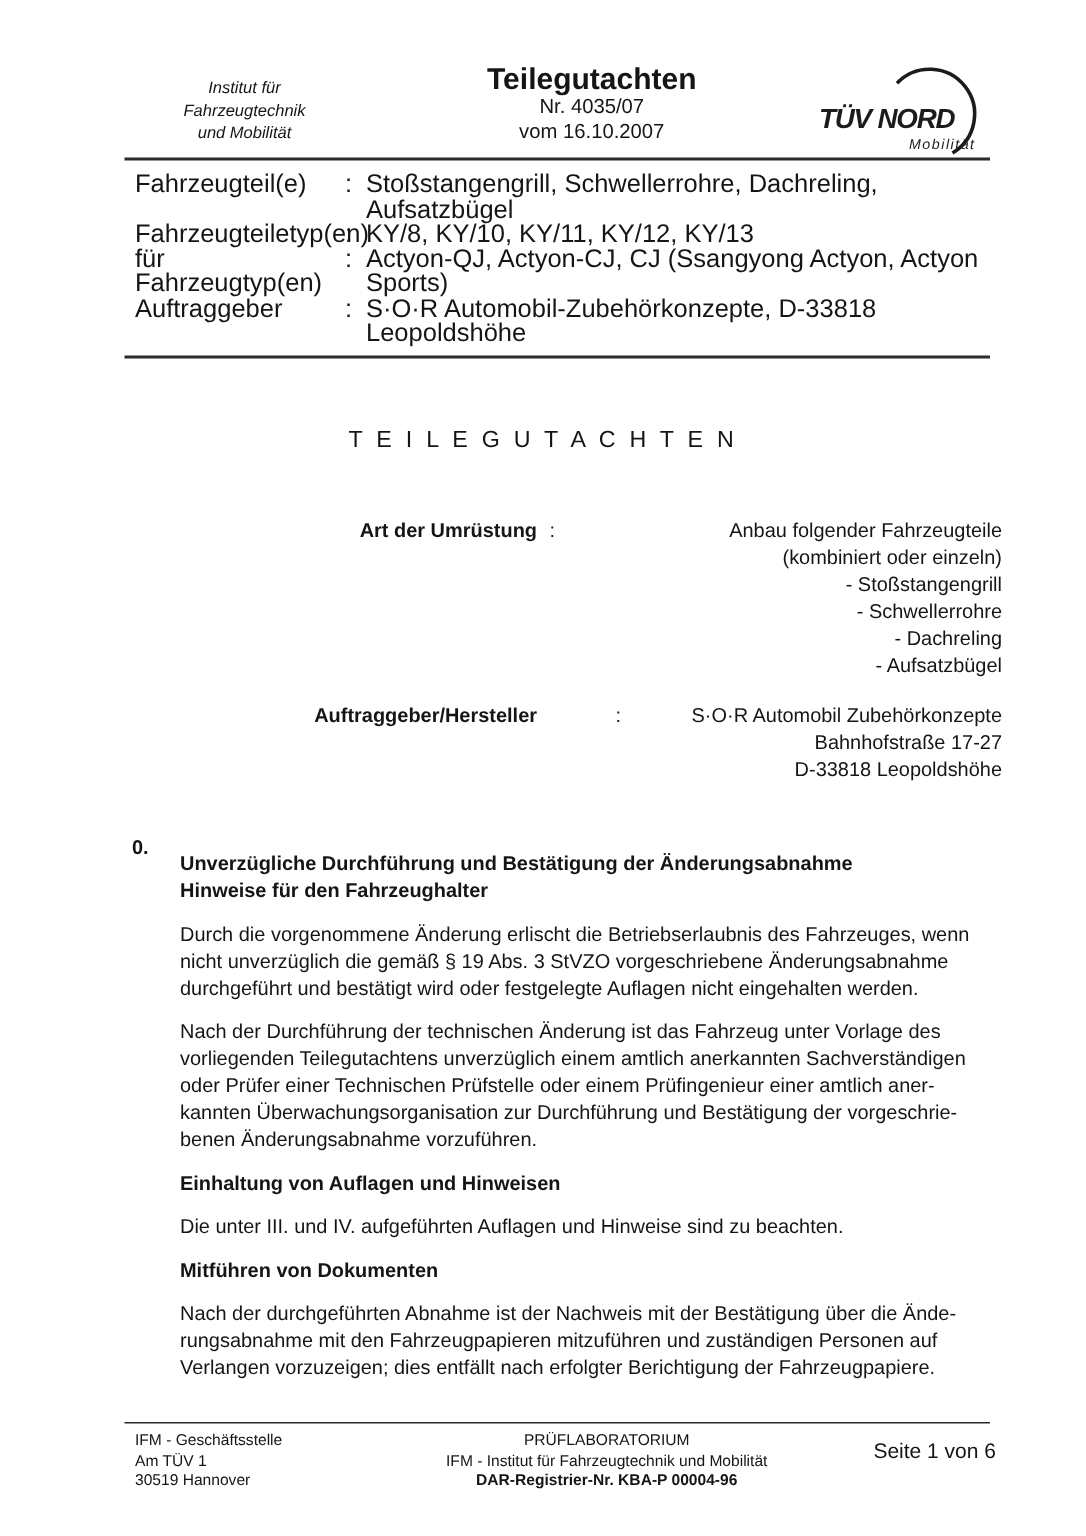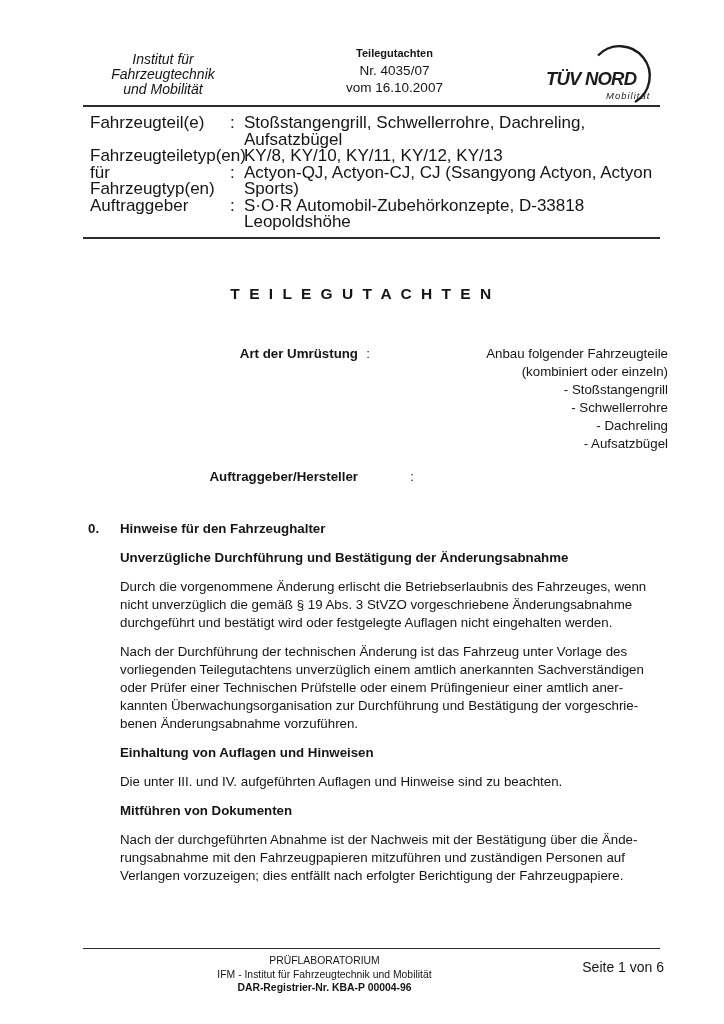--- a/index.html
+++ b/index.html
@@ -9,38 +9,38 @@
     width:724px;height:1024px;
     background:#ffffff;
     color:#151515;
     font-family:"Liberation Sans", sans-serif;
     overflow:hidden;
   }
   .ml{white-space:pre-line;}
 
   
   .hdr{display:flex;align-items:flex-start;padding:43px 56px 0 83px;}
-  .hdr-left{width:160px;text-align:center;font-style:italic;font-size:14px;line-height:15px;padding-top:9px;}
+  .hdr-left{width:160px;text-align:center;font-style:italic;font-size:11px;line-height:15px;padding-top:9px;}
   .hdr-center{flex:1;text-align:center;font-size:13.5px;line-height:17px;padding-top:2px;}
-  .doc-type{font-weight:bold;font-size:11px;}
+  .doc-type{font-weight:bold;font-size:20px;}
   .hdr-logo{width:122px;height:53px;position:relative;}
   .hdr-logo svg{overflow:visible;display:block;}
 
   .rule{border-top:2px solid #2b2b2b;margin:8px 64px 0 83px;height:0;}
   .rule2{margin-top:6px;}
 
   
   .info{margin:8px 56px 0 90px;font-size:17px;line-height:16.5px;}
   .irow{display:flex;}
   .ilbl{width:140px;flex:none;}
   .icolon{width:14px;flex:none;}
   .ival{flex:1;}
 
   
-  .title{margin-top:46px;text-align:center;font-weight:bold;font-size:15.5px;letter-spacing:2.5px;}
+  .title{margin-top:46px;text-align:center;font-weight:normal;font-size:15.5px;letter-spacing:2.5px;}
   .subtitle{margin-top:28px;text-align:center;font-weight:bold;font-size:13.4px;line-height:19px;}
 
   
   .kv{display:flex;margin:0 56px 0 120px;font-size:13.3px;line-height:18px;text-align:right;}
   .kv1{margin-top:42px;}
   .kv2{margin-top:15px;gap:44px;}
   .klbl{width:238px;flex:none;font-weight:bold;}
   .kcolon{width:12px;flex:none;}
   .kval{flex:1;}
 
@@ -120,47 +120,53 @@
 (kombiniert oder einzeln)
 - Stoßstangengrill
 - Schwellerrohre
 - Dachreling
 - Aufsatzbügel</div>
   </div>
 
   <div class="kv kv2">
     <div class="klbl">Auftraggeber/Hersteller</div>
     <div class="kcolon">:</div>
+    <div class="kval ml">S·O·R Automobil Zubehörkonzepte
+Bahnhofstraße 17-27
+D-33818 Leopoldshöhe</div>
   </div>
 
   <section class="sec0">
     <div class="snum">0.</div>
     <div class="sbody">
+      <div class="sh gap">Unverzügliche Durchführung und Bestätigung der Änderungsabnahme</div>
       <div class="sh">Hinweise für den Fahrzeughalter</div>
-      <div class="sh gap">Unverzügliche Durchführung und Bestätigung der Änderungsabnahme</div>
       <p class="ml">Durch die vorgenommene Änderung erlischt die Betriebserlaubnis des Fahrzeuges, wenn
 nicht unverzüglich die gemäß § 19 Abs. 3 StVZO vorgeschriebene Änderungsabnahme
 durchgeführt und bestätigt wird oder festgelegte Auflagen nicht eingehalten werden.</p>
       <p class="ml">Nach der Durchführung der technischen Änderung ist das Fahrzeug unter Vorlage des
 vorliegenden Teilegutachtens unverzüglich einem amtlich anerkannten Sachverständigen
 oder Prüfer einer Technischen Prüfstelle oder einem Prüfingenieur einer amtlich aner-
 kannten Überwachungsorganisation zur Durchführung und Bestätigung der vorgeschrie-
 benen Änderungsabnahme vorzuführen.</p>
       <div class="sh gap">Einhaltung von Auflagen und Hinweisen</div>
       <p>Die unter III. und IV. aufgeführten Auflagen und Hinweise sind zu beachten.</p>
       <div class="sh gap">Mitführen von Dokumenten</div>
       <p class="ml">Nach der durchgeführten Abnahme ist der Nachweis mit der Bestätigung über die Ände-
 rungsabnahme mit den Fahrzeugpapieren mitzuführen und zuständigen Personen auf
 Verlangen vorzuzeigen; dies entfällt nach erfolgter Berichtigung der Fahrzeugpapiere.</p>
     </div>
   </section>
 
   <footer class="ftr">
     <div class="rule-f"></div>
     <div class="ftr-cols">
+      <div class="f-left ml">IFM - Geschäftsstelle
+Am TÜV 1
+30519 Hannover</div>
       <div class="f-center">
         <div>PRÜFLABORATORIUM</div>
         <div>IFM - Institut für Fahrzeugtechnik und Mobilität</div>
         <div class="b">DAR-Registrier-Nr. KBA-P 00004-96</div>
       </div>
       <div class="f-right">Seite 1 von 6</div>
     </div>
   </footer>
 
 </div>

